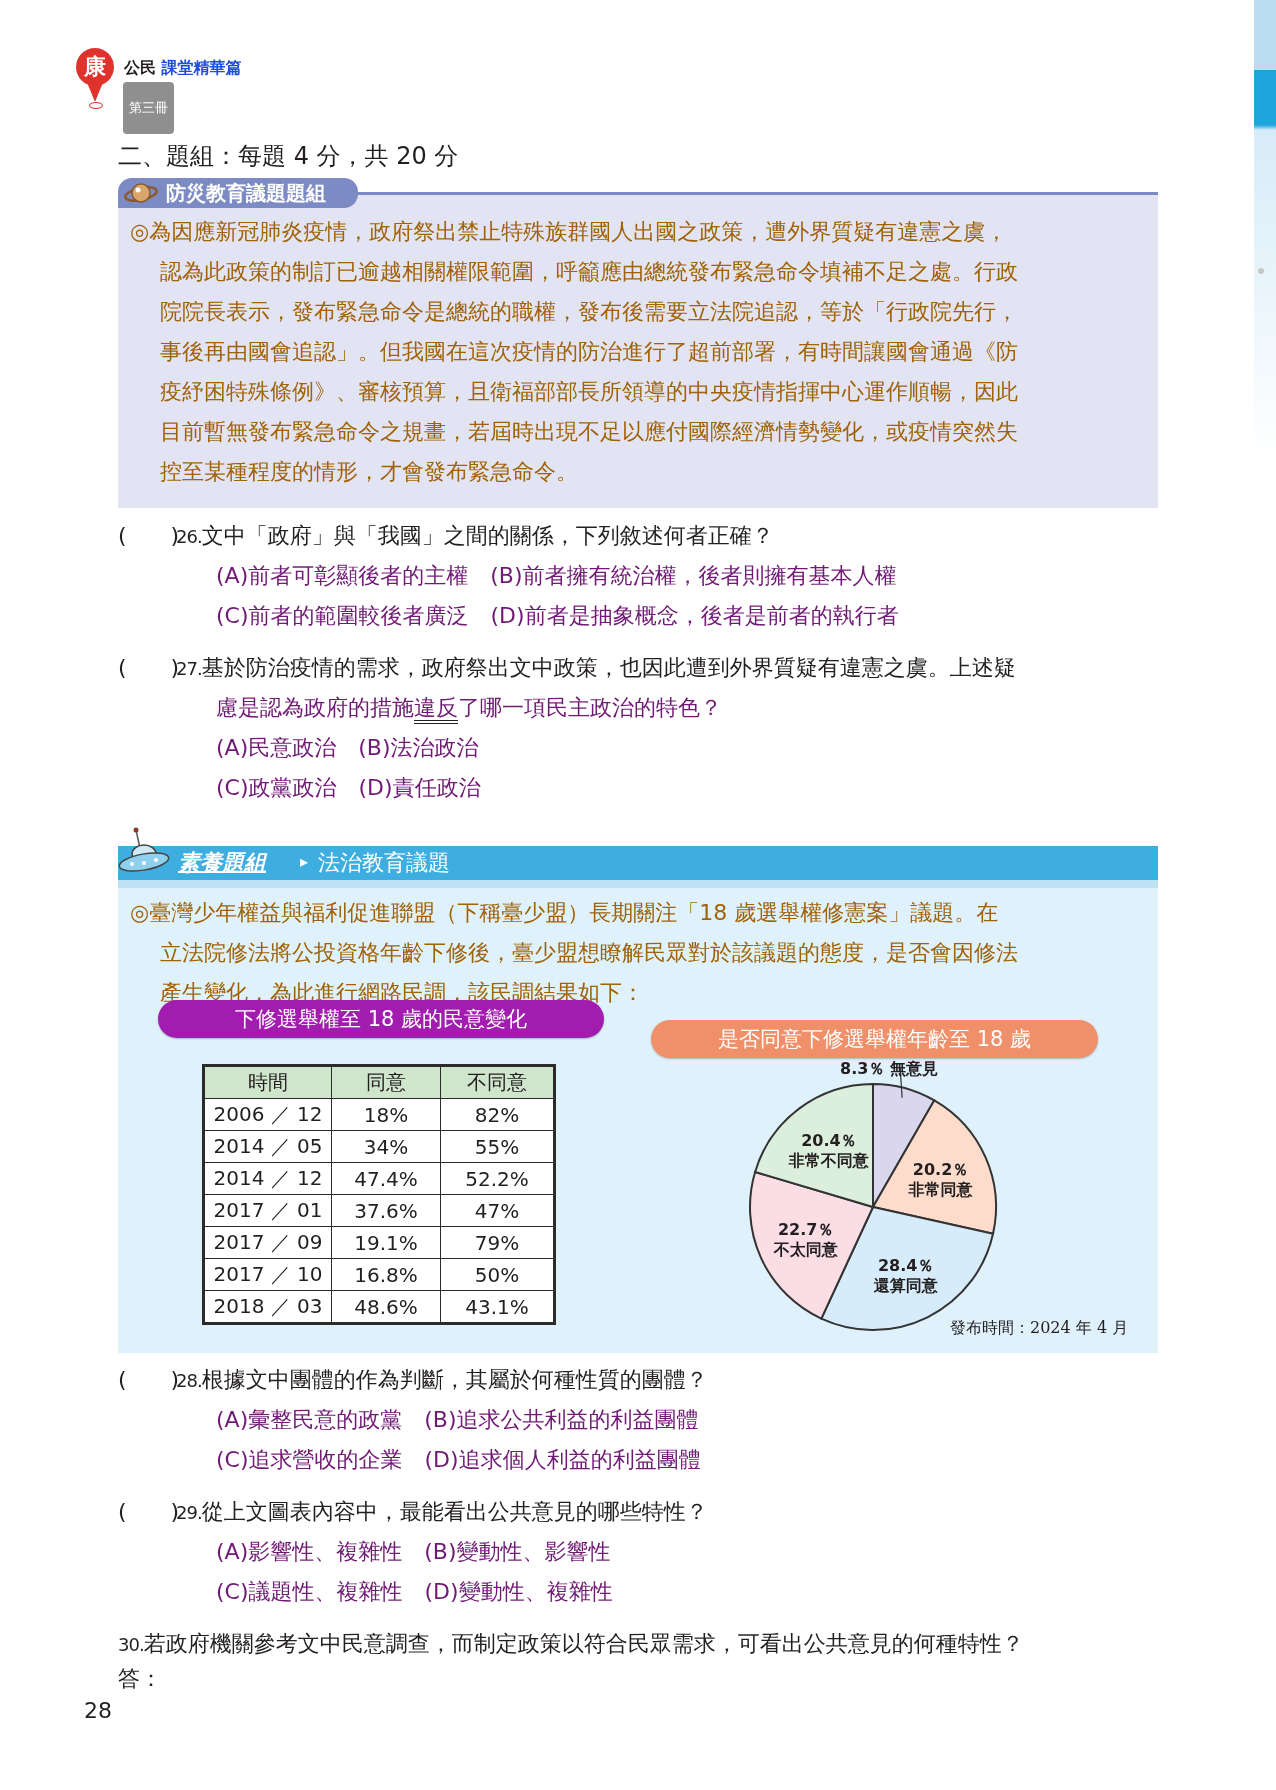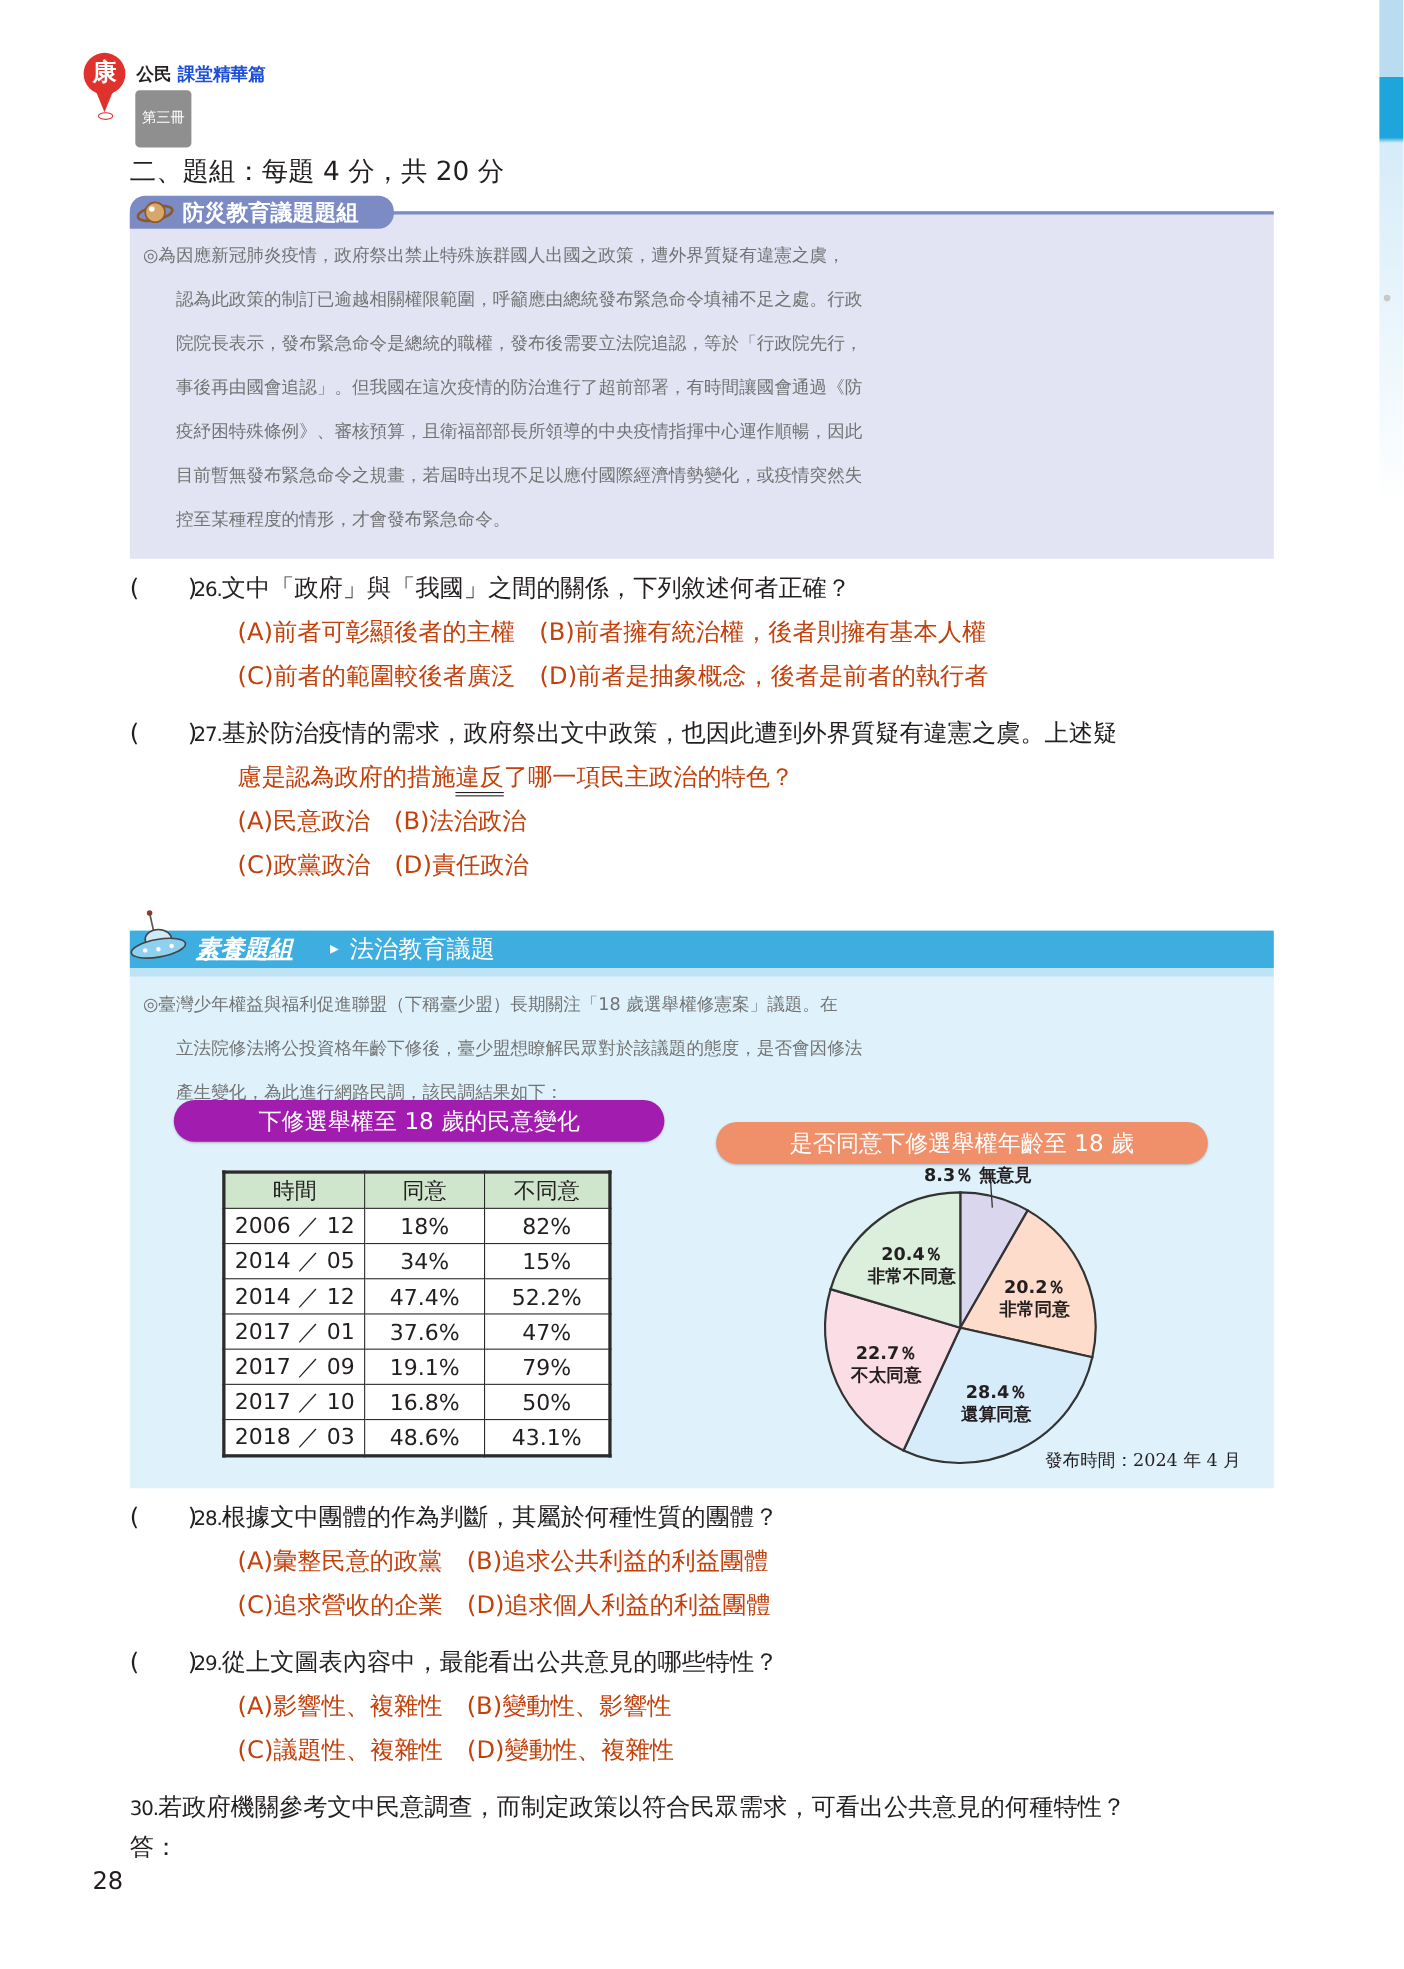--- a/index.html
+++ b/index.html
@@ -22,28 +22,28 @@
   .sec-title { position:absolute; left:118px; top:140px; font-size:24px; color:#231f20; white-space:nowrap; }
 
   
   .g1-box { position:absolute; left:118px; top:193px; width:1040px; height:315px; background:#e2e4f3; }
   .g1-rule { position:absolute; left:350px; top:192px; width:808px; height:3px; background:#7d8bc4; }
   .g1-tab { position:absolute; left:118px; top:178px; width:240px; height:30px; border-radius:14px 14px 14px 0;
             background:#7d8bc4; }
   .planet { position:absolute; left:124px; top:181px; width:34px; height:24px; }
   .g1-tab-label { position:absolute; left:166px; top:180px; font-size:20px; font-weight:bold; color:#fff; white-space:nowrap; }
 
-  .para { position:absolute; left:130px; width:1020px; font-size:16px; line-height:40px; color:#737373; }
+  .para { position:absolute; left:130px; width:1020px; font-size:22px; line-height:40px; color:#a16207; }
   .para .line { display:block; white-space:nowrap; height:40px; }
   .para .indent { padding-left:30px; }
 
   .q { position:absolute; left:118px; font-size:22px; line-height:40px; white-space:nowrap; color:#231f20; }
   .q .paren { display:inline-block; width:58px; }
   .q .num { font-size:18px; letter-spacing:-1px; }
-  .opt { position:absolute; left:216px; font-size:22px; line-height:40px; white-space:nowrap; color:#c2410c; }
+  .opt { position:absolute; left:216px; font-size:22px; line-height:40px; white-space:nowrap; color:#701a75; }
   .opt .gap { display:inline-block; width:22px; }
   .dbl { border-bottom:4px double #231f20; }
 
   
   .g2-band { position:absolute; left:118px; top:846px; width:1040px; height:34px; background:#3eaee0; }
   .g2-stripe { position:absolute; left:118px; top:880px; width:1040px; height:8px; background:#bde3f5; }
   .g2-box { position:absolute; left:118px; top:888px; width:1040px; height:465px; background:#dff2fc; }
   .ufo { position:absolute; left:116px; top:826px; width:56px; height:56px; }
   .g2-label { position:absolute; left:178px; top:848px; font-size:22px; font-weight:bold; font-style:italic; color:#fff;
               white-space:nowrap; text-decoration:underline; text-decoration-thickness:2px; }
@@ -165,21 +165,21 @@
   </thead>
   <tbody id="poll-body">
       <tr>
         <td>2006 ／ 12</td>
         <td>18%</td>
         <td>82%</td>
       </tr>
       <tr>
         <td>2014 ／ 05</td>
         <td>34%</td>
-        <td>15%</td>
+        <td>55%</td>
       </tr>
       <tr>
         <td>2014 ／ 12</td>
         <td>47.4%</td>
         <td>52.2%</td>
       </tr>
       <tr>
         <td>2017 ／ 01</td>
         <td>37.6%</td>
         <td>47%</td>

